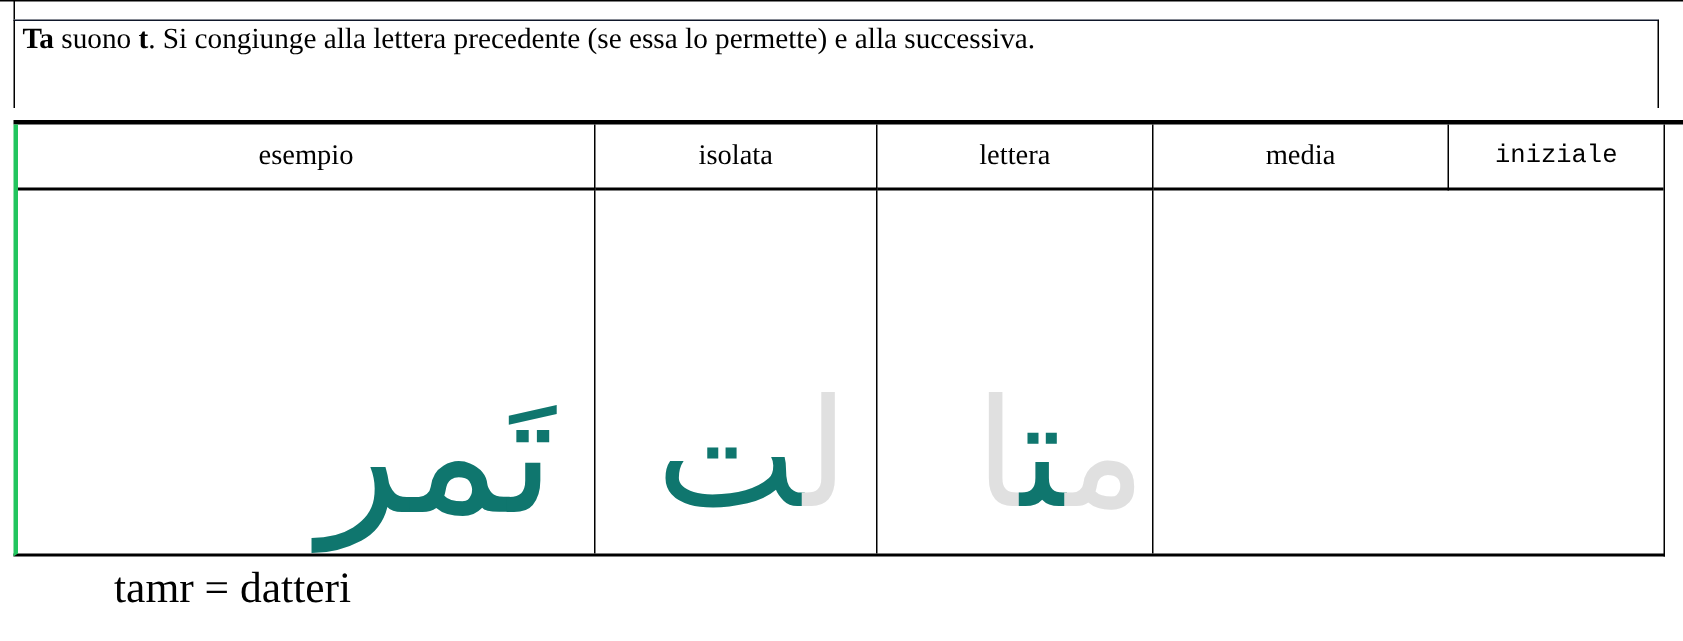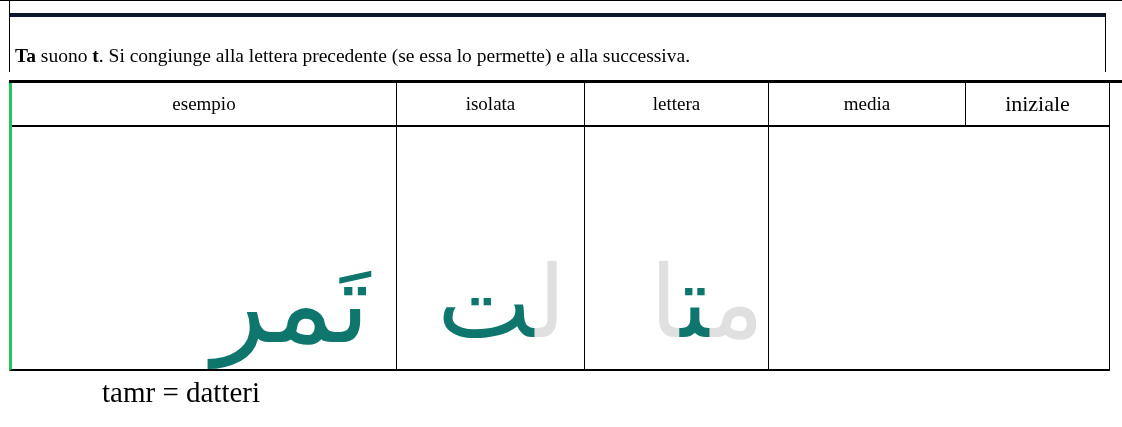--- a/index.html
+++ b/index.html
@@ -8,63 +8,63 @@
     background:#ffffff; overflow:hidden;
     font-family:"Liberation Serif", serif; color:#000;
   }
   .hline { position:absolute; background:#000; }
   .vline { position:absolute; background:#000; }
 
   
   #desc-box {
     position:absolute; left:9px; top:13px; width:1097px; height:59px;
     box-sizing:border-box;
-    border-top:4px solid #0f172a; border-left:1px solid #000; border-right:1px solid #000;
-    font-size:19.5px; padding:28px 6px 0 5px;
+    border-top:1px solid #0f172a; border-left:1px solid #000; border-right:1px solid #000;
+    font-size:19.5px; padding:2px 6px 0 5px;
   }
   #desc-box b { font-weight:bold; }
 
   
   #thick-divider { position:absolute; left:9px; top:80px; width:1113px; height:3px; background:#000; }
 
   
   #letter-table {
     position:absolute; left:9px; top:83px; width:1097px;
     box-sizing:content-box;
     border-left:3px solid #22c55e; border-right:1px solid #000; border-bottom:2px solid #000;
     display:grid;
     grid-template-columns:385px 188px 184px 197px 143px;
     grid-template-rows:44px 242px;
   }
   .th {
     box-sizing:border-box; border-bottom:2px solid #000;
     display:flex; align-items:center; justify-content:center;
     font-size:19px;
   }
-  .th.small { font-size:22px; }
+  .th.small { font-size:17px;font-family:Liberation Mono, monospace; }
   .td {
     box-sizing:border-box;
     display:flex; align-items:flex-end; justify-content:flex-end;
     overflow:hidden;
   }
   .cb { border-right:1px solid #000; }   
 
   .arabic {
     font-family:"DejaVu Sans", sans-serif;
     line-height:1; white-space:nowrap; unicode-bidi:normal;
   }
   .ar-lg { font-size:112px; padding:0 26px 10px 0; }
   .ar-md { font-size:100px; padding:0 18px 16px 0; }
   .ar-tight { font-size:100px; padding:0 4px 16px 0; }
   .hl  { color:#0f766e; }
   .ctx { color:#e0e0e0; }
 
   
   #caption {
-    position:absolute; left:102px; top:376px;
+    position:absolute; left:76px; top:376px;
     font-size:29px;
   }
 </style>
 </head>
 <body>
 
 <div class="hline" style="left:0; top:0; width:1122px; height:1px;"></div>
 
 <div class="vline" style="left:9px; top:0; width:1px; height:13px;"></div>
 

